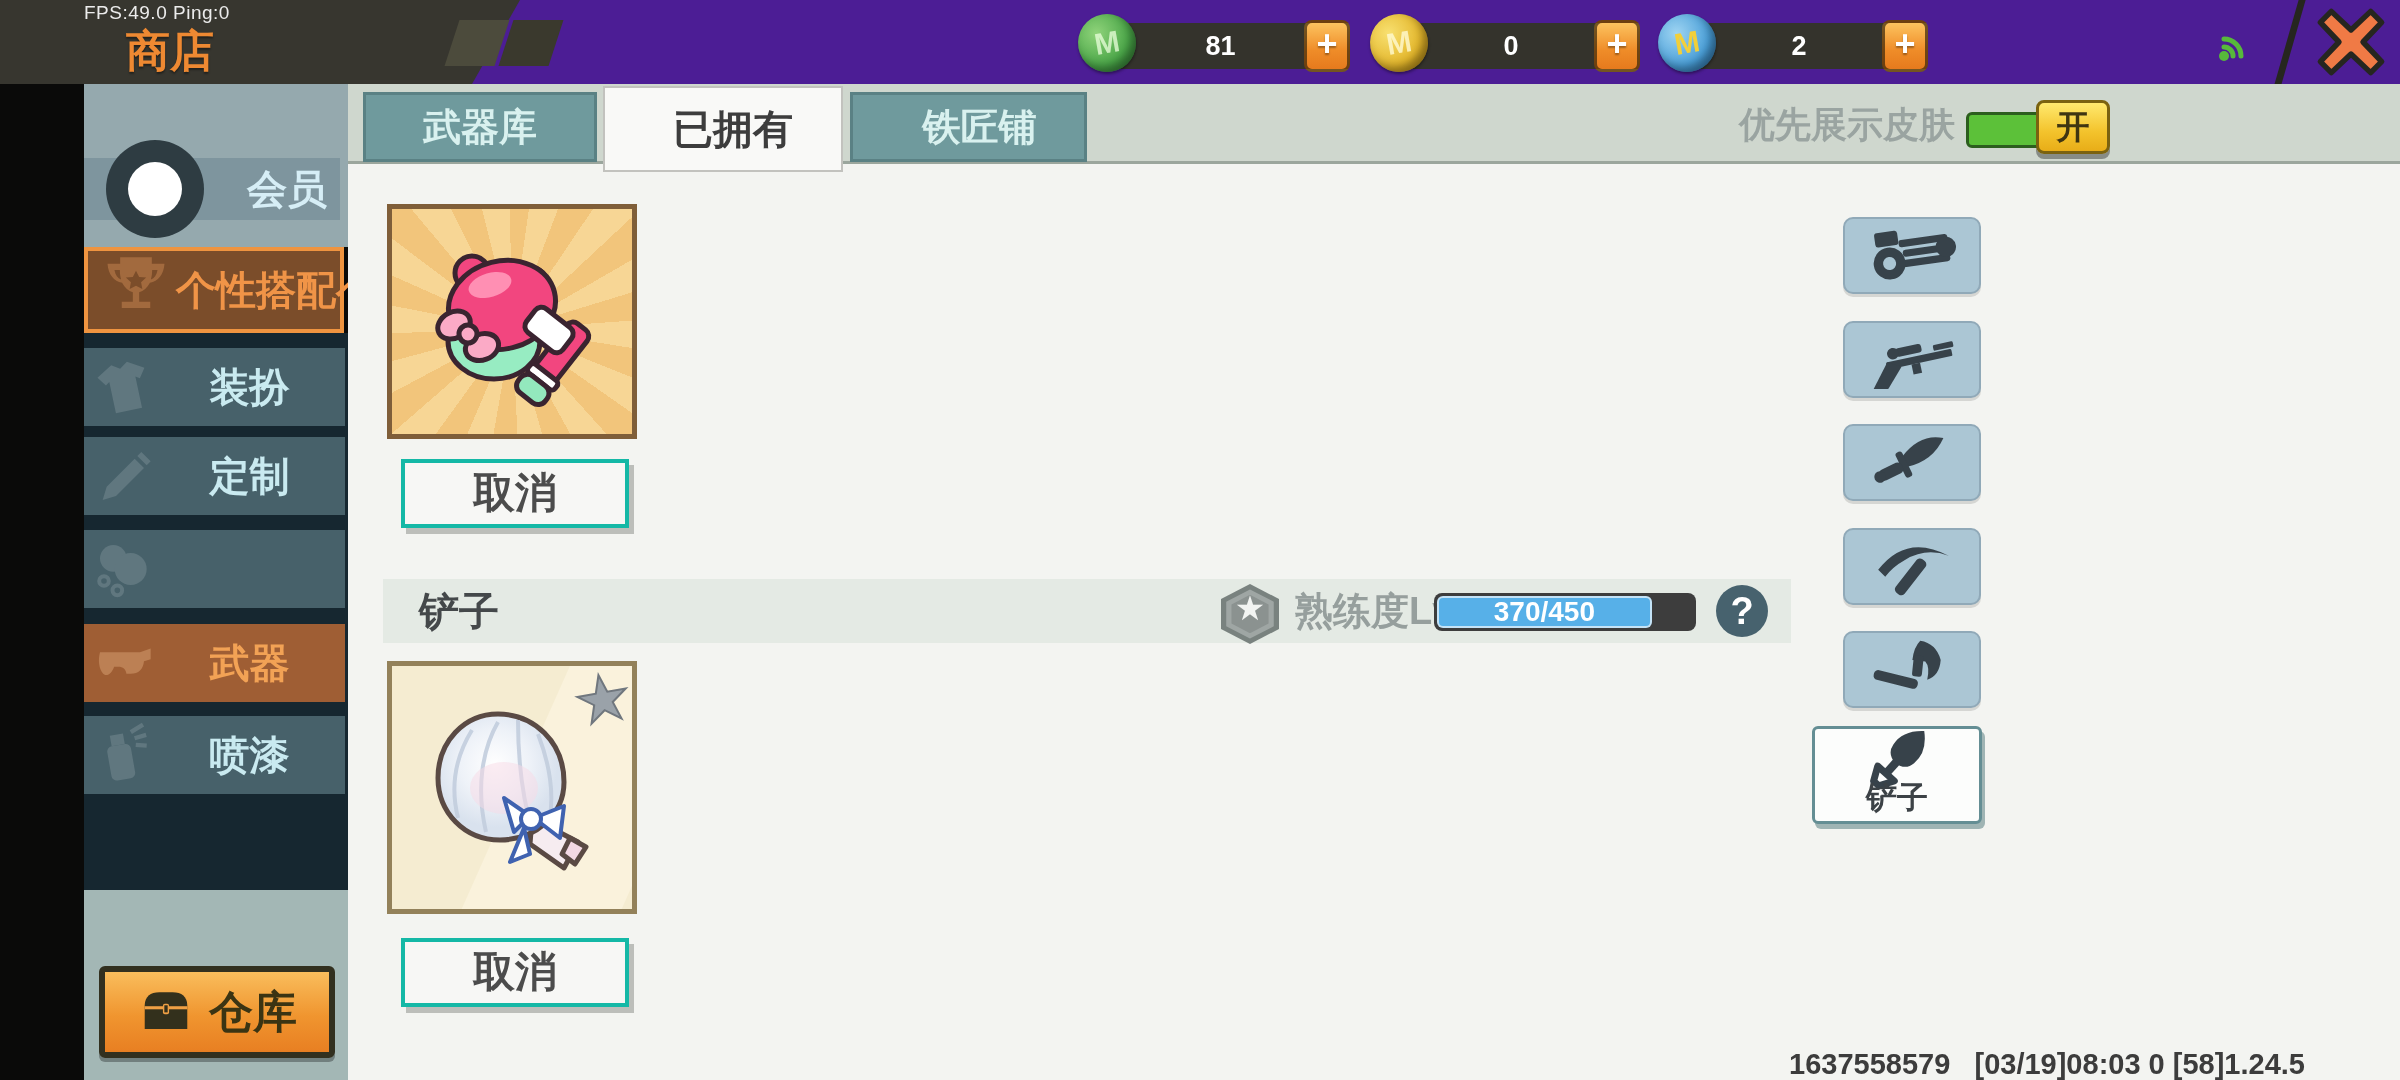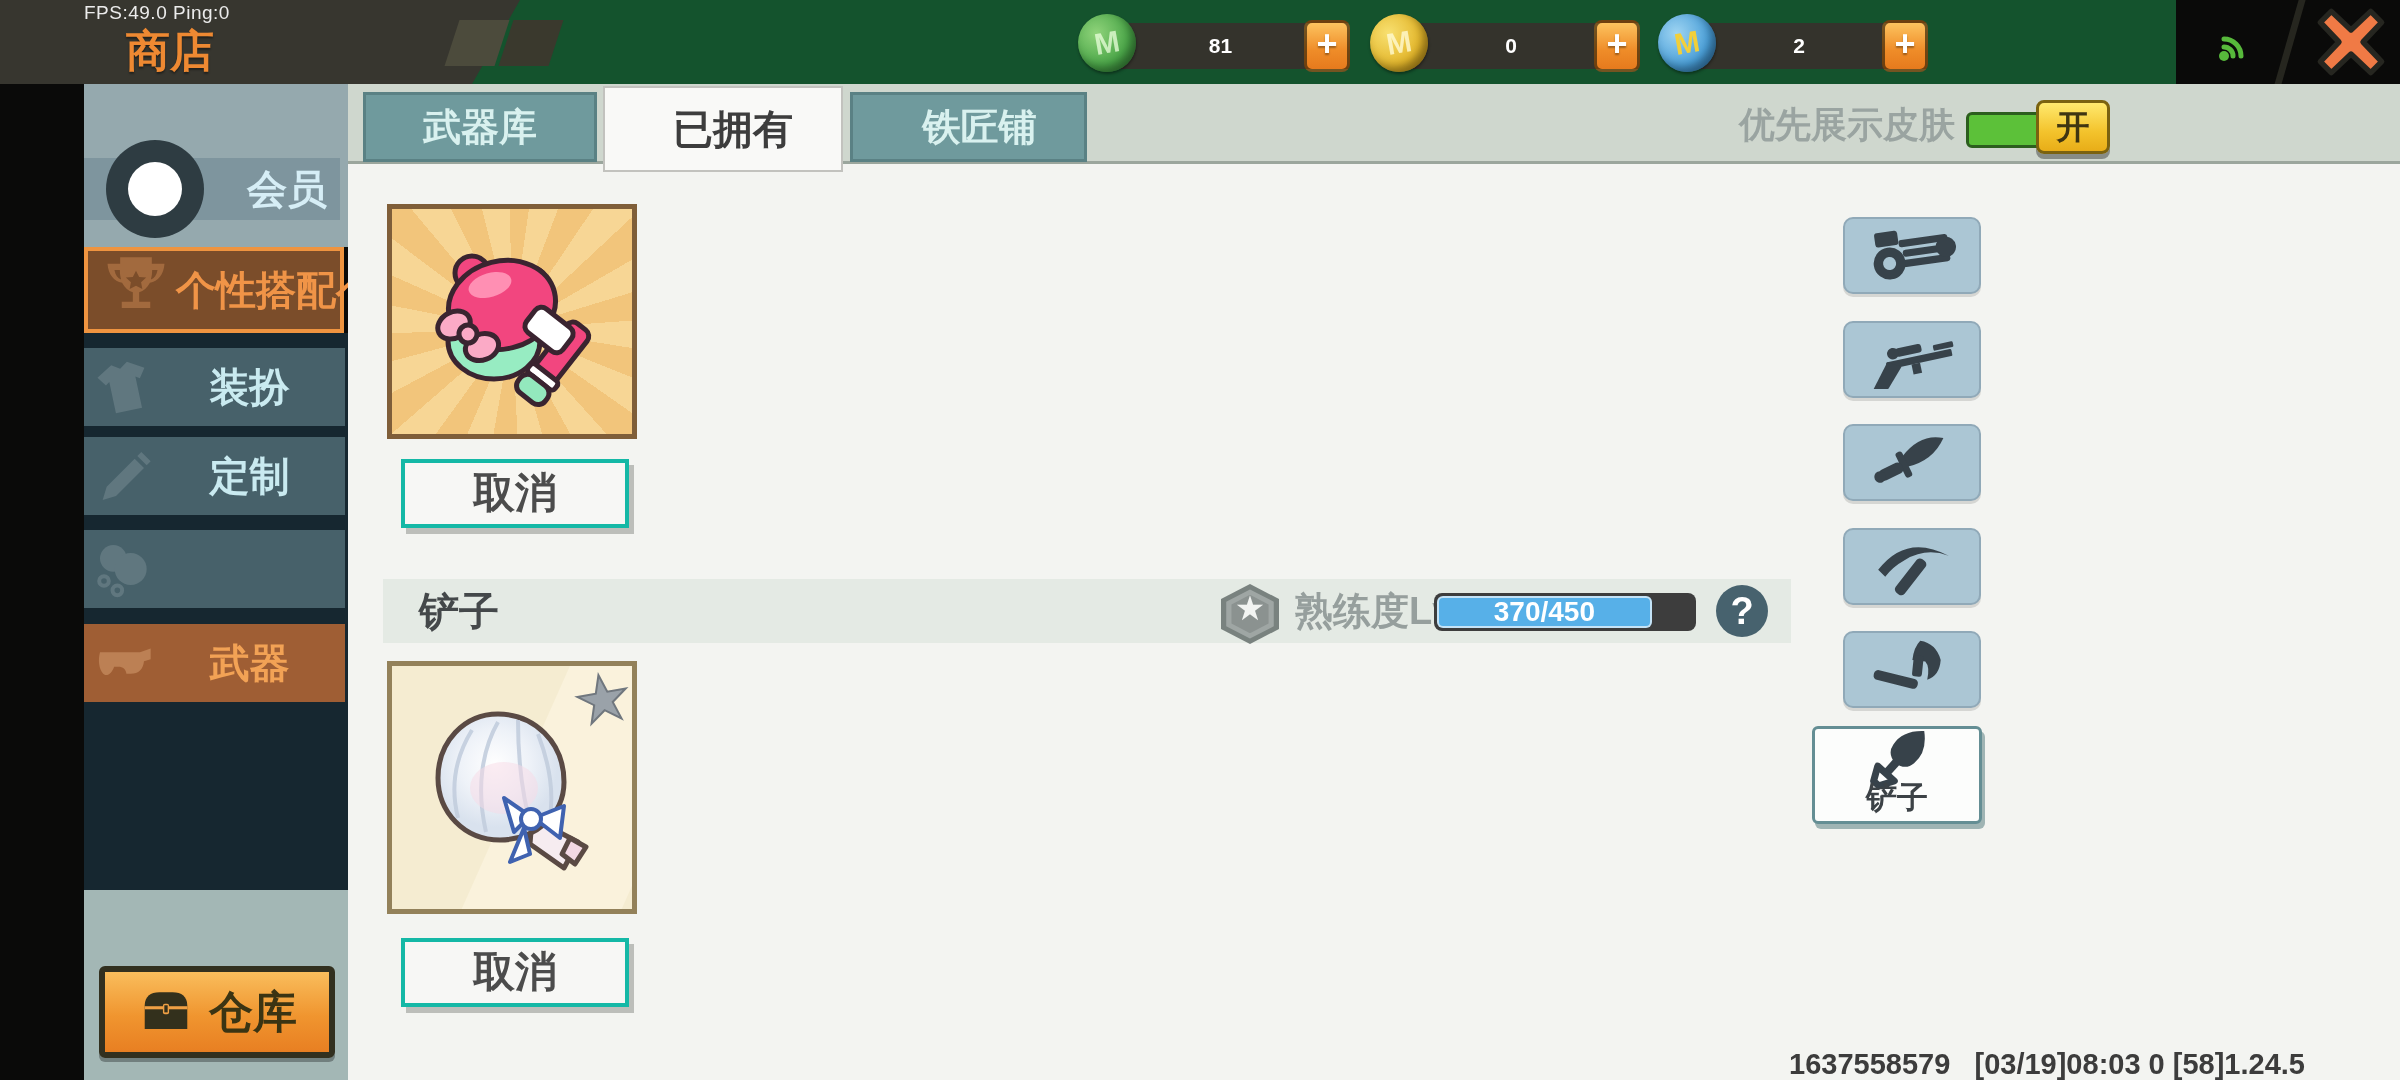--- a/index.html
+++ b/index.html
@@ -1,33 +1,33 @@
 <!DOCTYPE html>
 <html><head>
 <meta charset="utf-8">
 <style>
   html,body{margin:0;padding:0;background:#0a0a09;}
   #app{position:relative;width:2400px;height:1080px;overflow:hidden;
        font-family:"Liberation Sans","DejaVu Sans",sans-serif;}
   .abs{position:absolute;}
 
   
-  .topbar{left:0;top:0;width:2176px;height:84px;background:#14532d;}
+  .topbar{left:0;top:0;width:2400px;height:84px;background:#4c1d95;}
   .tb-dark{left:0;top:0;width:520px;height:84px;background:#37362f;
            clip-path:polygon(0 0,520px 0,472px 84px,0 84px);}
   .tb-deco1{left:452px;top:20px;width:50px;height:46px;background:#4c4b3c;transform:skewX(-18deg);}
   .tb-deco2{left:506px;top:20px;width:50px;height:46px;background:#3a392d;transform:skewX(-18deg);}
   .tb-slash{left:2286px;top:-4px;width:7px;height:96px;background:#26261f;transform:skewX(-16deg);}
   .fps{left:84px;top:2px;color:#ececec;font-size:19px;letter-spacing:0.5px;}
   .shop-title{left:126px;top:22px;color:#ee8932;font-size:44px;font-weight:bold;
               text-shadow:0 2px 2px rgba(0,0,0,.4);}
 
   .pill{top:23px;height:46px;background:#34332c;border-radius:10px;}
   .pill .val{position:absolute;left:40px;right:54px;top:0;height:46px;line-height:46px;
-             text-align:center;color:#fff;font-size:21px;font-weight:bold;}
+             text-align:center;color:#fff;font-size:27px;font-weight:bold;}
   .coin{top:14px;width:58px;height:58px;border-radius:50%;
         box-shadow:inset -4px -6px 8px rgba(0,0,0,.35),0 2px 3px rgba(0,0,0,.4);
         display:flex;align-items:center;justify-content:center;
         font-weight:bold;font-size:30px;transform:rotate(-10deg);}
   .coin-green{background:radial-gradient(circle at 35% 30%,#8fd37a,#4aa648 60%,#2f7c33);color:rgba(235,255,220,.75);}
   .coin-gold{background:radial-gradient(circle at 35% 30%,#f8e070,#e3b62b 60%,#b4860d);color:rgba(255,250,210,.8);}
   .coin-blue{background:radial-gradient(circle at 35% 30%,#9ed4f2,#4a9fd8 60%,#2a72ab);color:#f2cf3a;}
   .plusbtn{top:20px;width:46px;height:52px;border-radius:8px;
            background:linear-gradient(180deg,#fdc35f,#ef8c28 60%,#e67a1d);
            border:3px solid rgba(58,38,8,.7);box-sizing:border-box;
@@ -231,20 +231,30 @@
 
   <div class="abs srow active" style="top:624px;">
     <span class="sicon">
       <svg width="64" height="64" viewBox="0 0 24 24" fill="currentColor">
         <path d="M3 8h15l4-1.4v4l-2.5.7c-.3 3-2 4.7-5 4.7h-1.6c-.2-1.7-1.3-2.6-3-2.6H8.3C7.5 15.8 5.6 17.4 4.2 16 2.6 14.4 2.2 10.8 3 8z"></path>
       </svg>
     </span>
     <span class="lbl">武器</span>
   </div>
 
+  <div class="abs srow" style="top:716px;">
+    <span class="sicon">
+      <svg width="64" height="64" viewBox="0 0 24 24" fill="currentColor" style="transform:rotate(-10deg)">
+        <rect x="6" y="8" width="9" height="13" rx="2"></rect>
+          <rect x="8" y="4" width="5" height="4"></rect>
+        <path d="M16 4l5-2M17 6.5l4.5-.5M17 9l4 1" stroke="currentColor" stroke-width="1.6" fill="none"></path>
+      </svg>
+    </span>
+    <span class="lbl">喷漆</span>
+  </div>
 
 
   <div class="abs warehouse">
     <span>
       <svg width="58" height="52" viewBox="0 0 24 22" fill="#33301c">
         <path d="M3 9c0-3.6 2.4-5.5 6.2-5.5h5.6C18.6 3.5 21 5.4 21 9v10H3z"></path>
         <rect x="3" y="9.4" width="18" height="1.3" fill="#f0a044"></rect>
         <rect x="10.7" y="8.4" width="2.6" height="4.4" rx="0.8" fill="#f0a044"></rect>
         <rect x="11.3" y="9" width="1.4" height="3" fill="#33301c"></rect>
       </svg>

